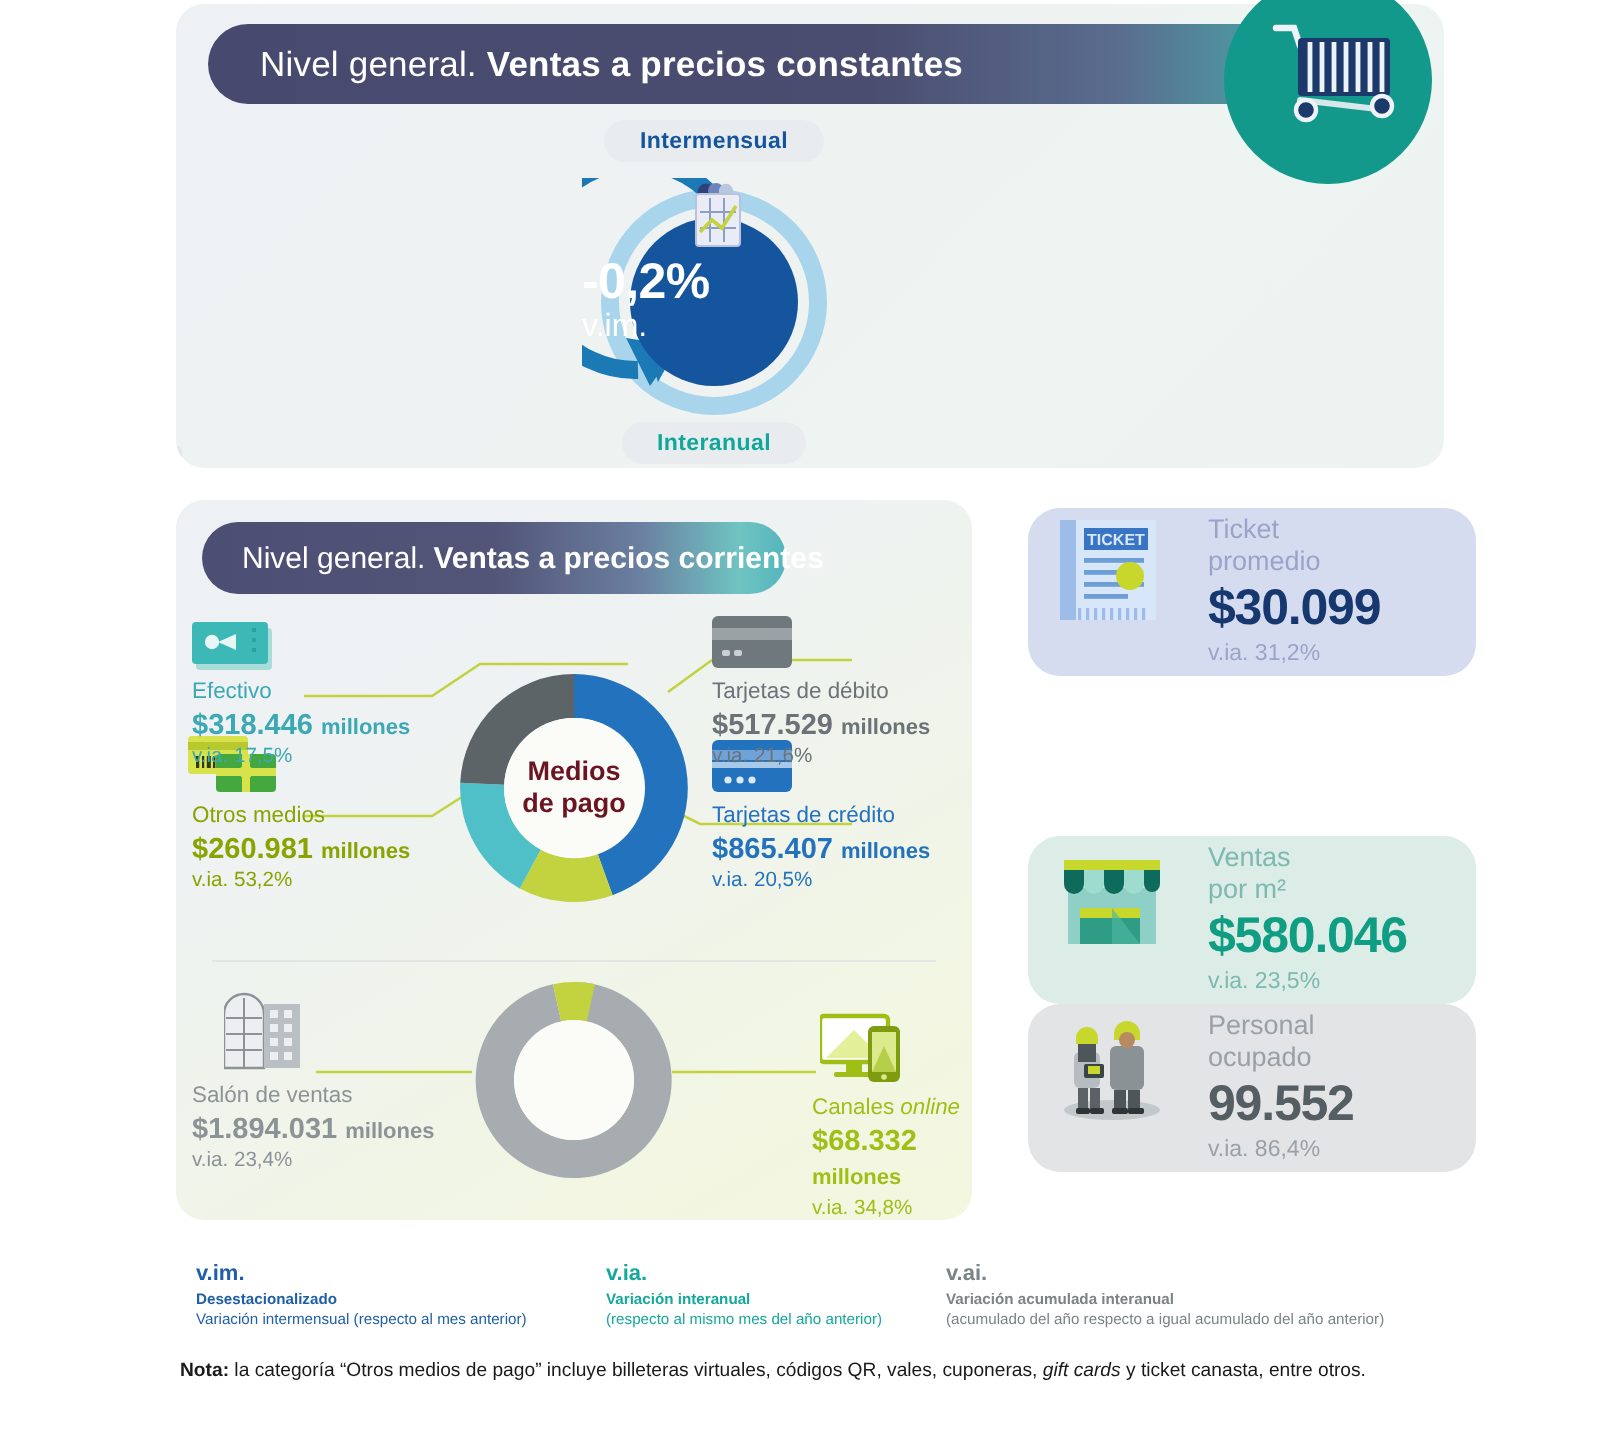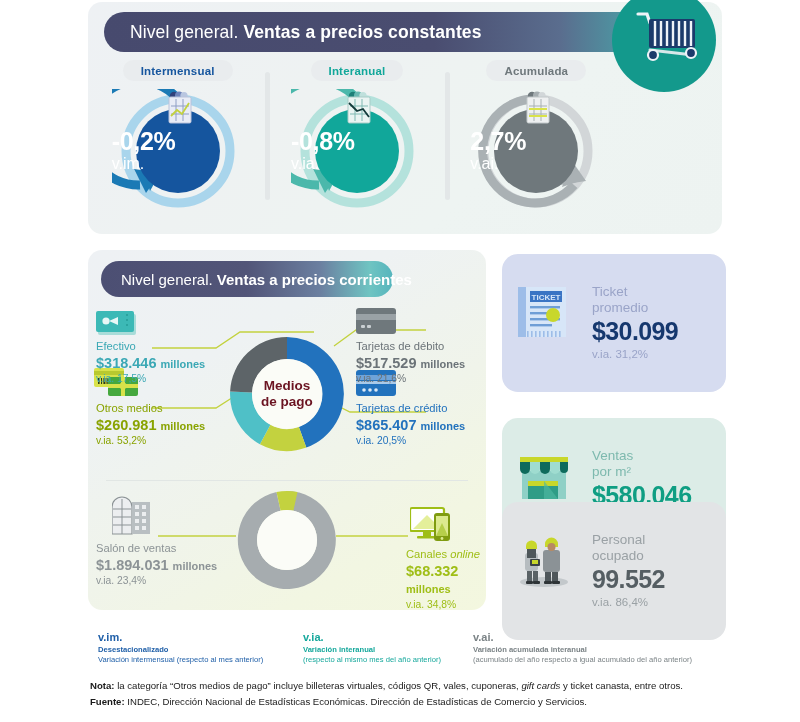--- a/index.html
+++ b/index.html
@@ -25,21 +25,21 @@
     display:flex; align-items:center; padding-left:26px;
     color:#fff; font-size:17.5px; letter-spacing:.1px; white-space:nowrap;
   }
   .banner .b-light { font-weight:400; }
   .banner .b-bold { font-weight:700; margin-left:5px; }
 
   .cart-circle {
     position:absolute; left:612px; top:-12px; width:104px; height:104px;
     border-radius:50%; background:#13998c; z-index:5;
   }
-  .metrics { position:absolute; left:0; top:58px; width:538px; height:170px; display:flex; }
+  .metrics { position:absolute; left:0; top:58px; width:538px; height:170px; display:flex;flex-direction:column; }
   .metric { flex:1; position:relative; display:flex; flex-direction:column; align-items:center; }
   .divider {
     position:absolute; top:12px; width:5px; height:128px;
     border-radius:3px; background:#e3e7e8;
   }
   .pill {
     height:21px; border-radius:11px; background:#e9ecee;
     display:flex; align-items:center; justify-content:center;
     padding:0 18px; font-size:11.5px; font-weight:700; letter-spacing:.2px;
   }
@@ -81,21 +81,21 @@
   .lbl .l-amt { font-size:14.5px; font-weight:700; display:block; margin-top:1px; }
   .lbl .l-amt .mil { font-size:11px; font-weight:700; }
   .lbl .l-var { font-size:10.3px; font-weight:400; display:block; margin-top:1px; }
   .lbl.right { text-align:left; }
 
   .sep-line { position:absolute; left:18px; top:230px; width:362px; height:1px; background:#e1e6e4; }
 
   
   .cards { position:absolute; left:410px; top:0; width:224px; height:372px; }
   .card {
-    position:absolute; left:4px; width:224px; height:138px;
+    position:absolute; left:16px; width:224px; height:84px;
     border-radius:16px; display:flex; align-items:center; padding-left:14px;
   }
   .card .c-ico { width:66px; height:72px; flex:none; position:relative; }
   .card .c-txt { margin-left:10px; line-height:1.18; }
   .card .c-t1 { font-size:13.5px; font-weight:400; display:block; }
   .card .c-big { font-size:25px; font-weight:700; letter-spacing:-.6px; display:block; margin-top:1px; }
   .card .c-var { font-size:11.5px; font-weight:400; display:block; margin-top:2px; }
 
   
   .legend { position:absolute; left:98px; top:630px; width:620px; height:34px; }
@@ -519,17 +519,14 @@
         <span class="g-ab">v.ai.</span>
         <span class="g-l1">Variación acumulada interanual</span>
         <span class="g-l2">(acumulado del año respecto a igual acumulado del año anterior)</span>
       </div>
     </div>
 
   <div class="notes">
     <div class="note">
       <b>Nota:</b><span> la categoría “Otros medios de pago” incluye billeteras virtuales, códigos QR, vales, cuponeras, </span><i>gift cards</i><span> y ticket canasta, entre otros.</span>
     </div>
-    <div class="note">
-      <b>Fuente:</b><span> INDEC, Dirección Nacional de Estadísticas Económicas. Dirección de Estadísticas de Comercio y Servicios.</span>
-    </div>
   </div>
 </div>
 
 </body></html>

